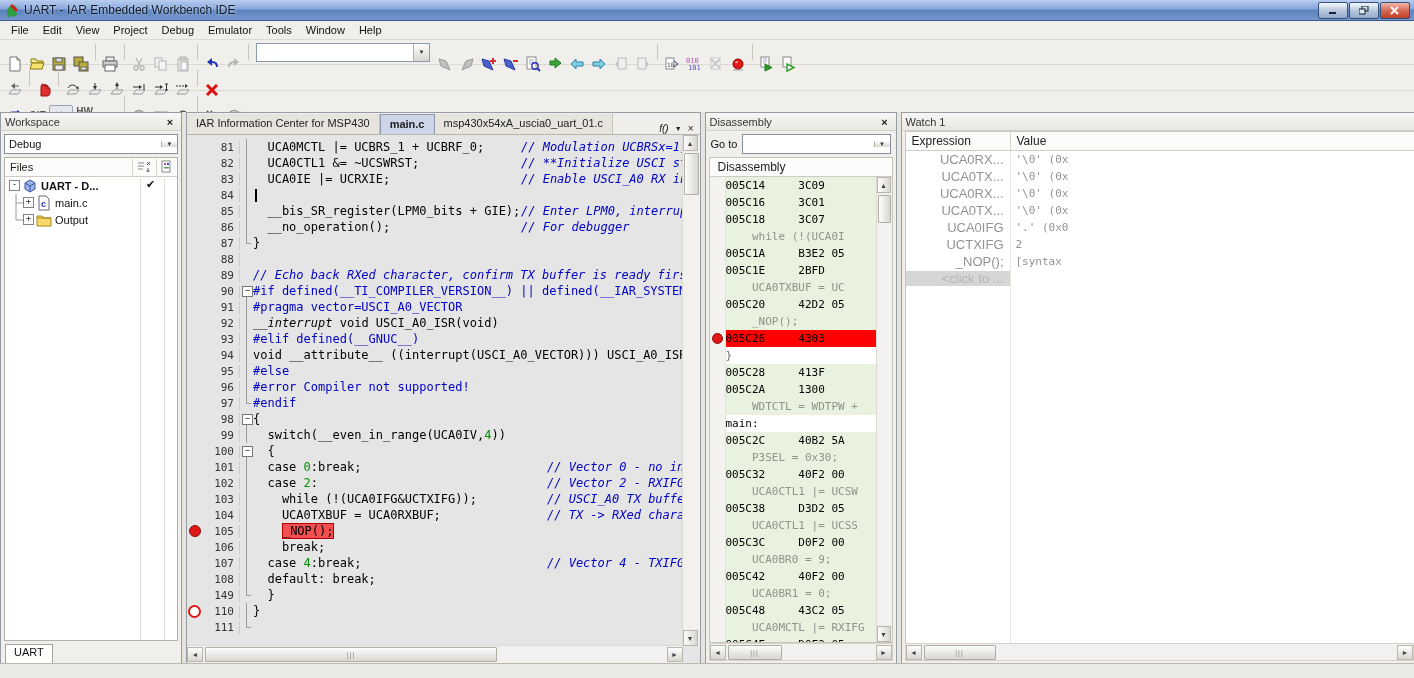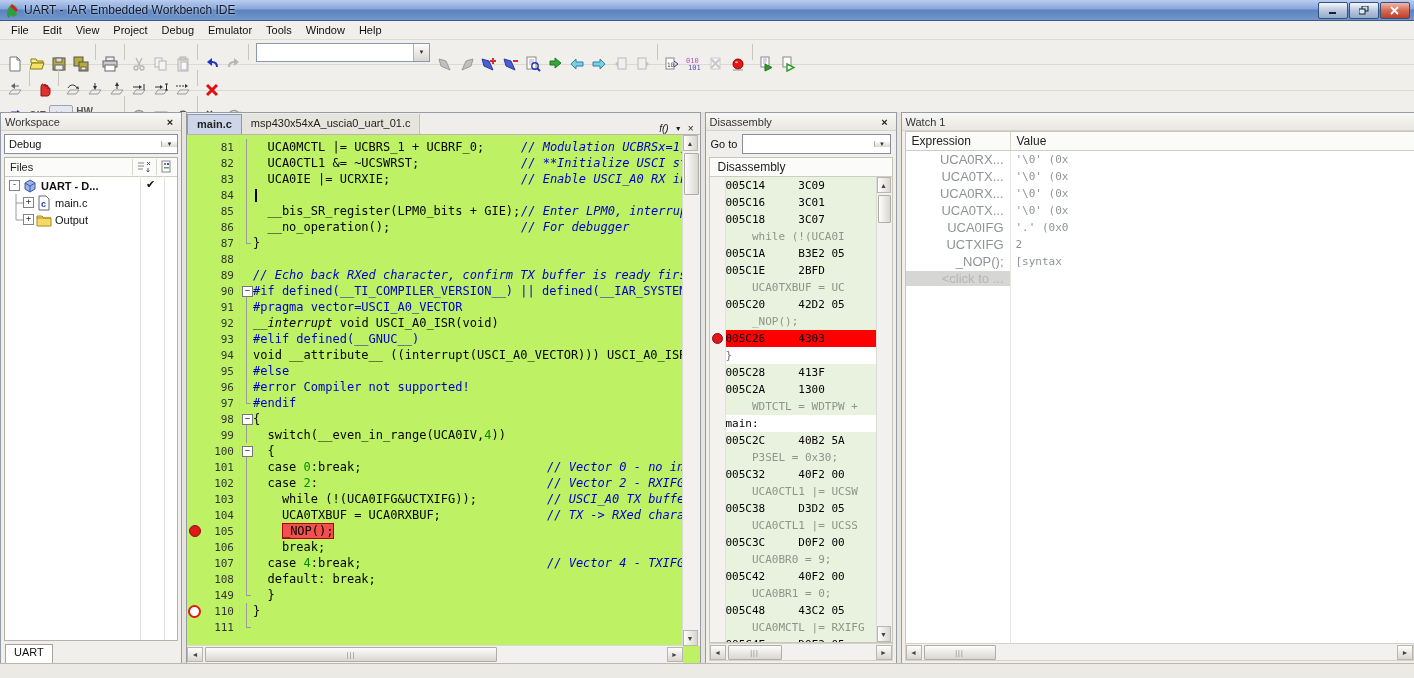--- a/index.html
+++ b/index.html
@@ -52,21 +52,21 @@
   .wstabs{height:22px;display:flex;align-items:flex-end;padding-left:4px;flex:0 0 auto;}
   .wstab{height:17px;background:#fff;border:1px solid #a8a49c;border-bottom:none;font-size:11px;padding:1px 8px 0;color:#111;}
   
   .ed{flex:1;display:flex;flex-direction:column;border:1px solid #969ca6;box-sizing:border-box;background:#fff;min-width:0;}
   .tabbar{height:21px;background:#f0eeea;border-bottom:1px solid #b8b5ad;display:flex;align-items:flex-end;flex:0 0 auto;}
   .etab{height:20px;box-sizing:border-box;padding:3px 9px 0;font-size:11px;color:#222;border-right:1px solid #c4c1b9;background:#e7e4de;white-space:nowrap;}
   .etab.active{background:#ccd6e8;font-weight:bold;border:1px solid #8d99ad;border-bottom:none;}
   .edctl{margin-left:auto;display:flex;align-items:center;gap:6px;padding:0 6px;font-size:10px;color:#222;}
   .edctl .fn{font-style:italic;}
   .edctl .sm{font-size:7px;}
-  .codewrap{flex:1;position:relative;overflow:hidden;background:#bef264;padding-left:40px;}
+  .codewrap{flex:1;position:relative;overflow:hidden;background:#e5e5e5;padding-left:40px;}
   .code{position:absolute;top:4px;left:0;right:17px;bottom:17px;overflow:hidden;}
   .cl{height:16px;display:flex;align-items:center;}
   .bpm{width:15px;flex:0 0 auto;display:flex;align-items:center;justify-content:center;}
   .dotf{width:10px;height:10px;border-radius:50%;background:#e01818;border:1px solid #8f0d0d;}
   .doth{width:9px;height:9px;border-radius:50%;background:#fff;border:2px solid #e01818;}
   .ln{width:32px;flex:0 0 auto;text-align:right;padding-right:5px;font:11px "DejaVu Sans Mono",monospace;color:#333;border-right:1px solid #d0cdc5;}
   .fold{width:13px;flex:0 0 auto;position:relative;height:16px;}
   .fv::before{content:"";position:absolute;left:6px;top:0;bottom:0;border-left:1px solid #9b9b9b;}
   .fe::before{content:"";position:absolute;left:6px;top:0;height:8px;width:4px;border-left:1px solid #9b9b9b;border-bottom:1px solid #9b9b9b;}
   .fbox::before{content:"−";position:absolute;left:2px;top:3px;width:9px;height:9px;border:1px solid #777;background:#fff;font:9px/7px "DejaVu Sans Mono",monospace;text-align:center;color:#333;}
@@ -533,20 +533,21 @@
       </div>
       <div class="wstabs">
         <span class="wstab">UART</span>
       </div>
     </div>
 
     <div class="split"></div>
 
     <div class="ed">
       <div class="tabbar" id="edtabs">
+          <div class="etab">IAR Information Center for MSP430</div>
           <div class="etab active">main.c</div>
           <div class="etab">msp430x54xA_uscia0_uart_01.c</div>
           <div class="edctl">
             <span class="fn">f()</span>
             <span class="sm">▼</span>
             <span>×</span>
           </div>
         </div>
       <div class="codewrap">
         <div class="code" id="code">

